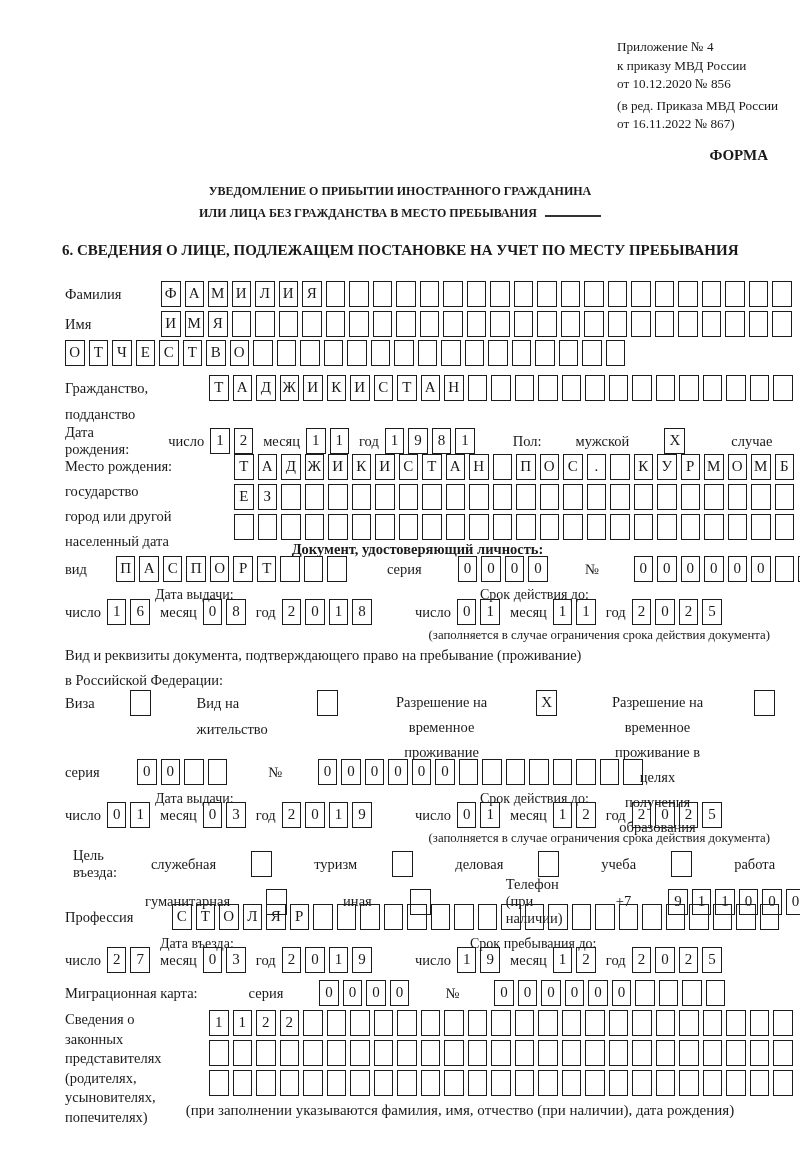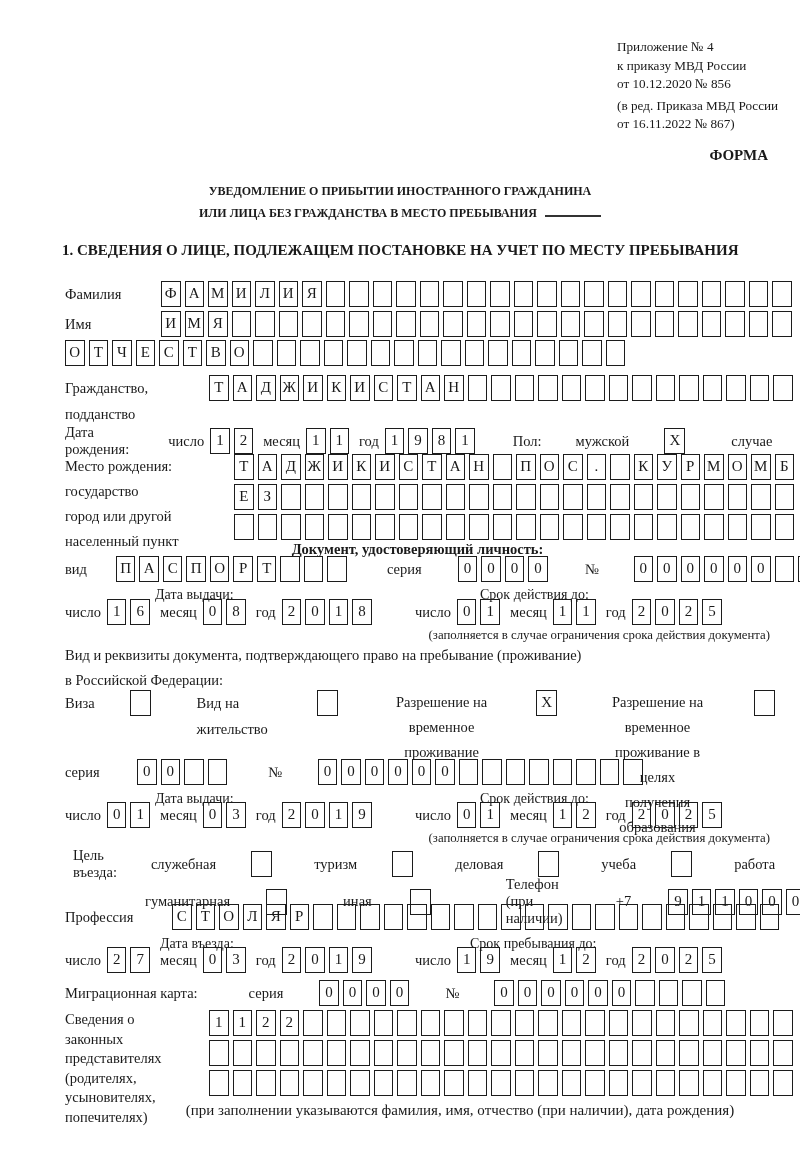--- a/index.html
+++ b/index.html
@@ -60,21 +60,21 @@
 
 <div class="abs b" id="forma">ФОРМА</div>
 
 <div class="abs b" id="title">
   <div>УВЕДОМЛЕНИЕ О ПРИБЫТИИ ИНОСТРАННОГО ГРАЖДАНИНА</div>
   <div>
     <span>ИЛИ ЛИЦА БЕЗ ГРАЖДАНСТВА В МЕСТО ПРЕБЫВАНИЯ</span><span id="title-underline"></span>
   </div>
 </div>
 
-<div class="abs b" id="sec1-heading">1. СВЕДЕНИЯ О ЛИЦЕ, ПОДЛЕЖАЩЕМ ПОСТАНОВКЕ НА УЧЕТ ПО МЕСТУ ПРЕБЫВАНИЯ</div>
+<div class="abs b" id="sec1-heading">6. СВЕДЕНИЯ О ЛИЦЕ, ПОДЛЕЖАЩЕМ ПОСТАНОВКЕ НА УЧЕТ ПО МЕСТУ ПРЕБЫВАНИЯ</div>
 
 <div class="row" style="top:281px;">
   <span class="labelcol" style="width:67px;">Фамилия</span>
   <span class="cells">
       <span class="cell">Ф</span>
       <span class="cell">А</span>
       <span class="cell">М</span>
       <span class="cell">И</span>
       <span class="cell">Л</span>
       <span class="cell">И</span>
@@ -224,21 +224,21 @@
   <span class="cbx">X</span>
   <span class="lbl" style="margin-left:17px; margin-right:12px;">случае</span>
   <span class="cbx"></span>
 </div>
 
 <div class="row row-top" style="top:454px;">
   <span class="labelcol" style="width:140px; line-height:25px;">
     <span style="display:block;">Место рождения:</span>
     <span style="display:block;">государство</span>
     <span style="display:block;">город или другой</span>
-    <span style="display:block;">населенный пункт</span>
+    <span style="display:block;">населенный дата</span>
   </span>
   <span>
     <span class="cells" style="display:flex; margin-bottom:4px;">
         <span class="cell">Т</span>
         <span class="cell">А</span>
         <span class="cell">Д</span>
         <span class="cell">Ж</span>
         <span class="cell">И</span>
         <span class="cell">К</span>
         <span class="cell">И</span>

